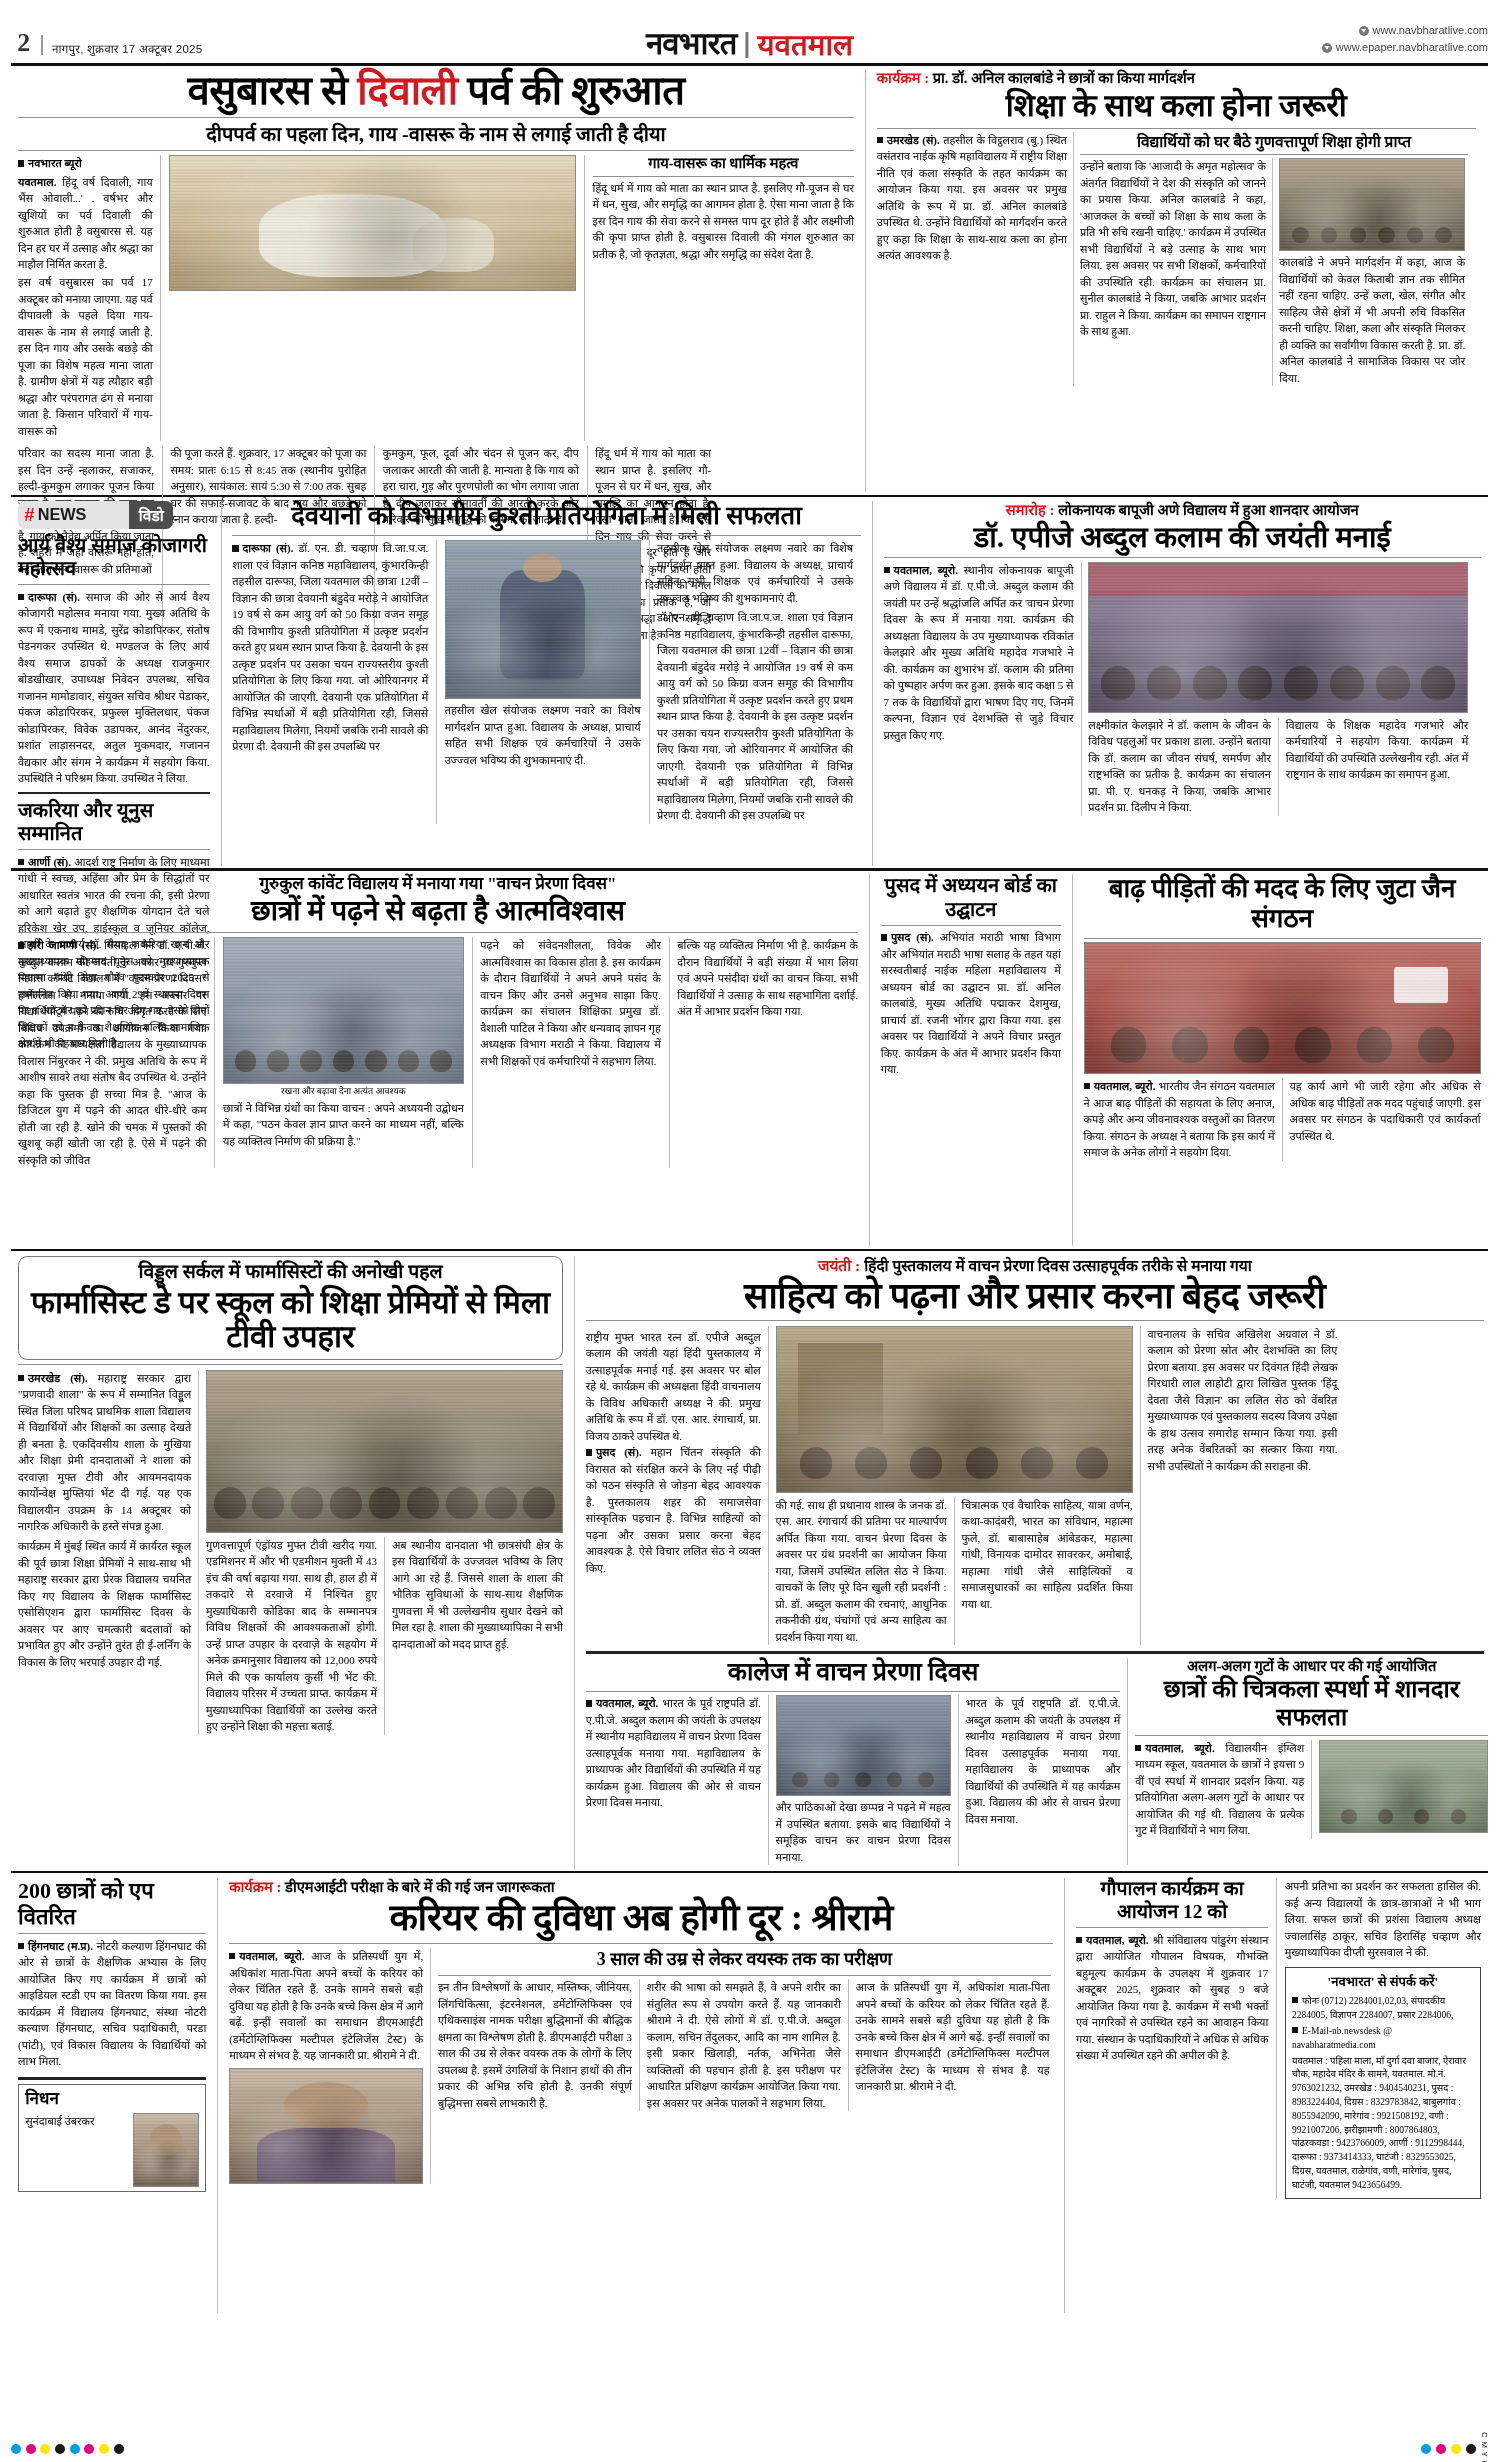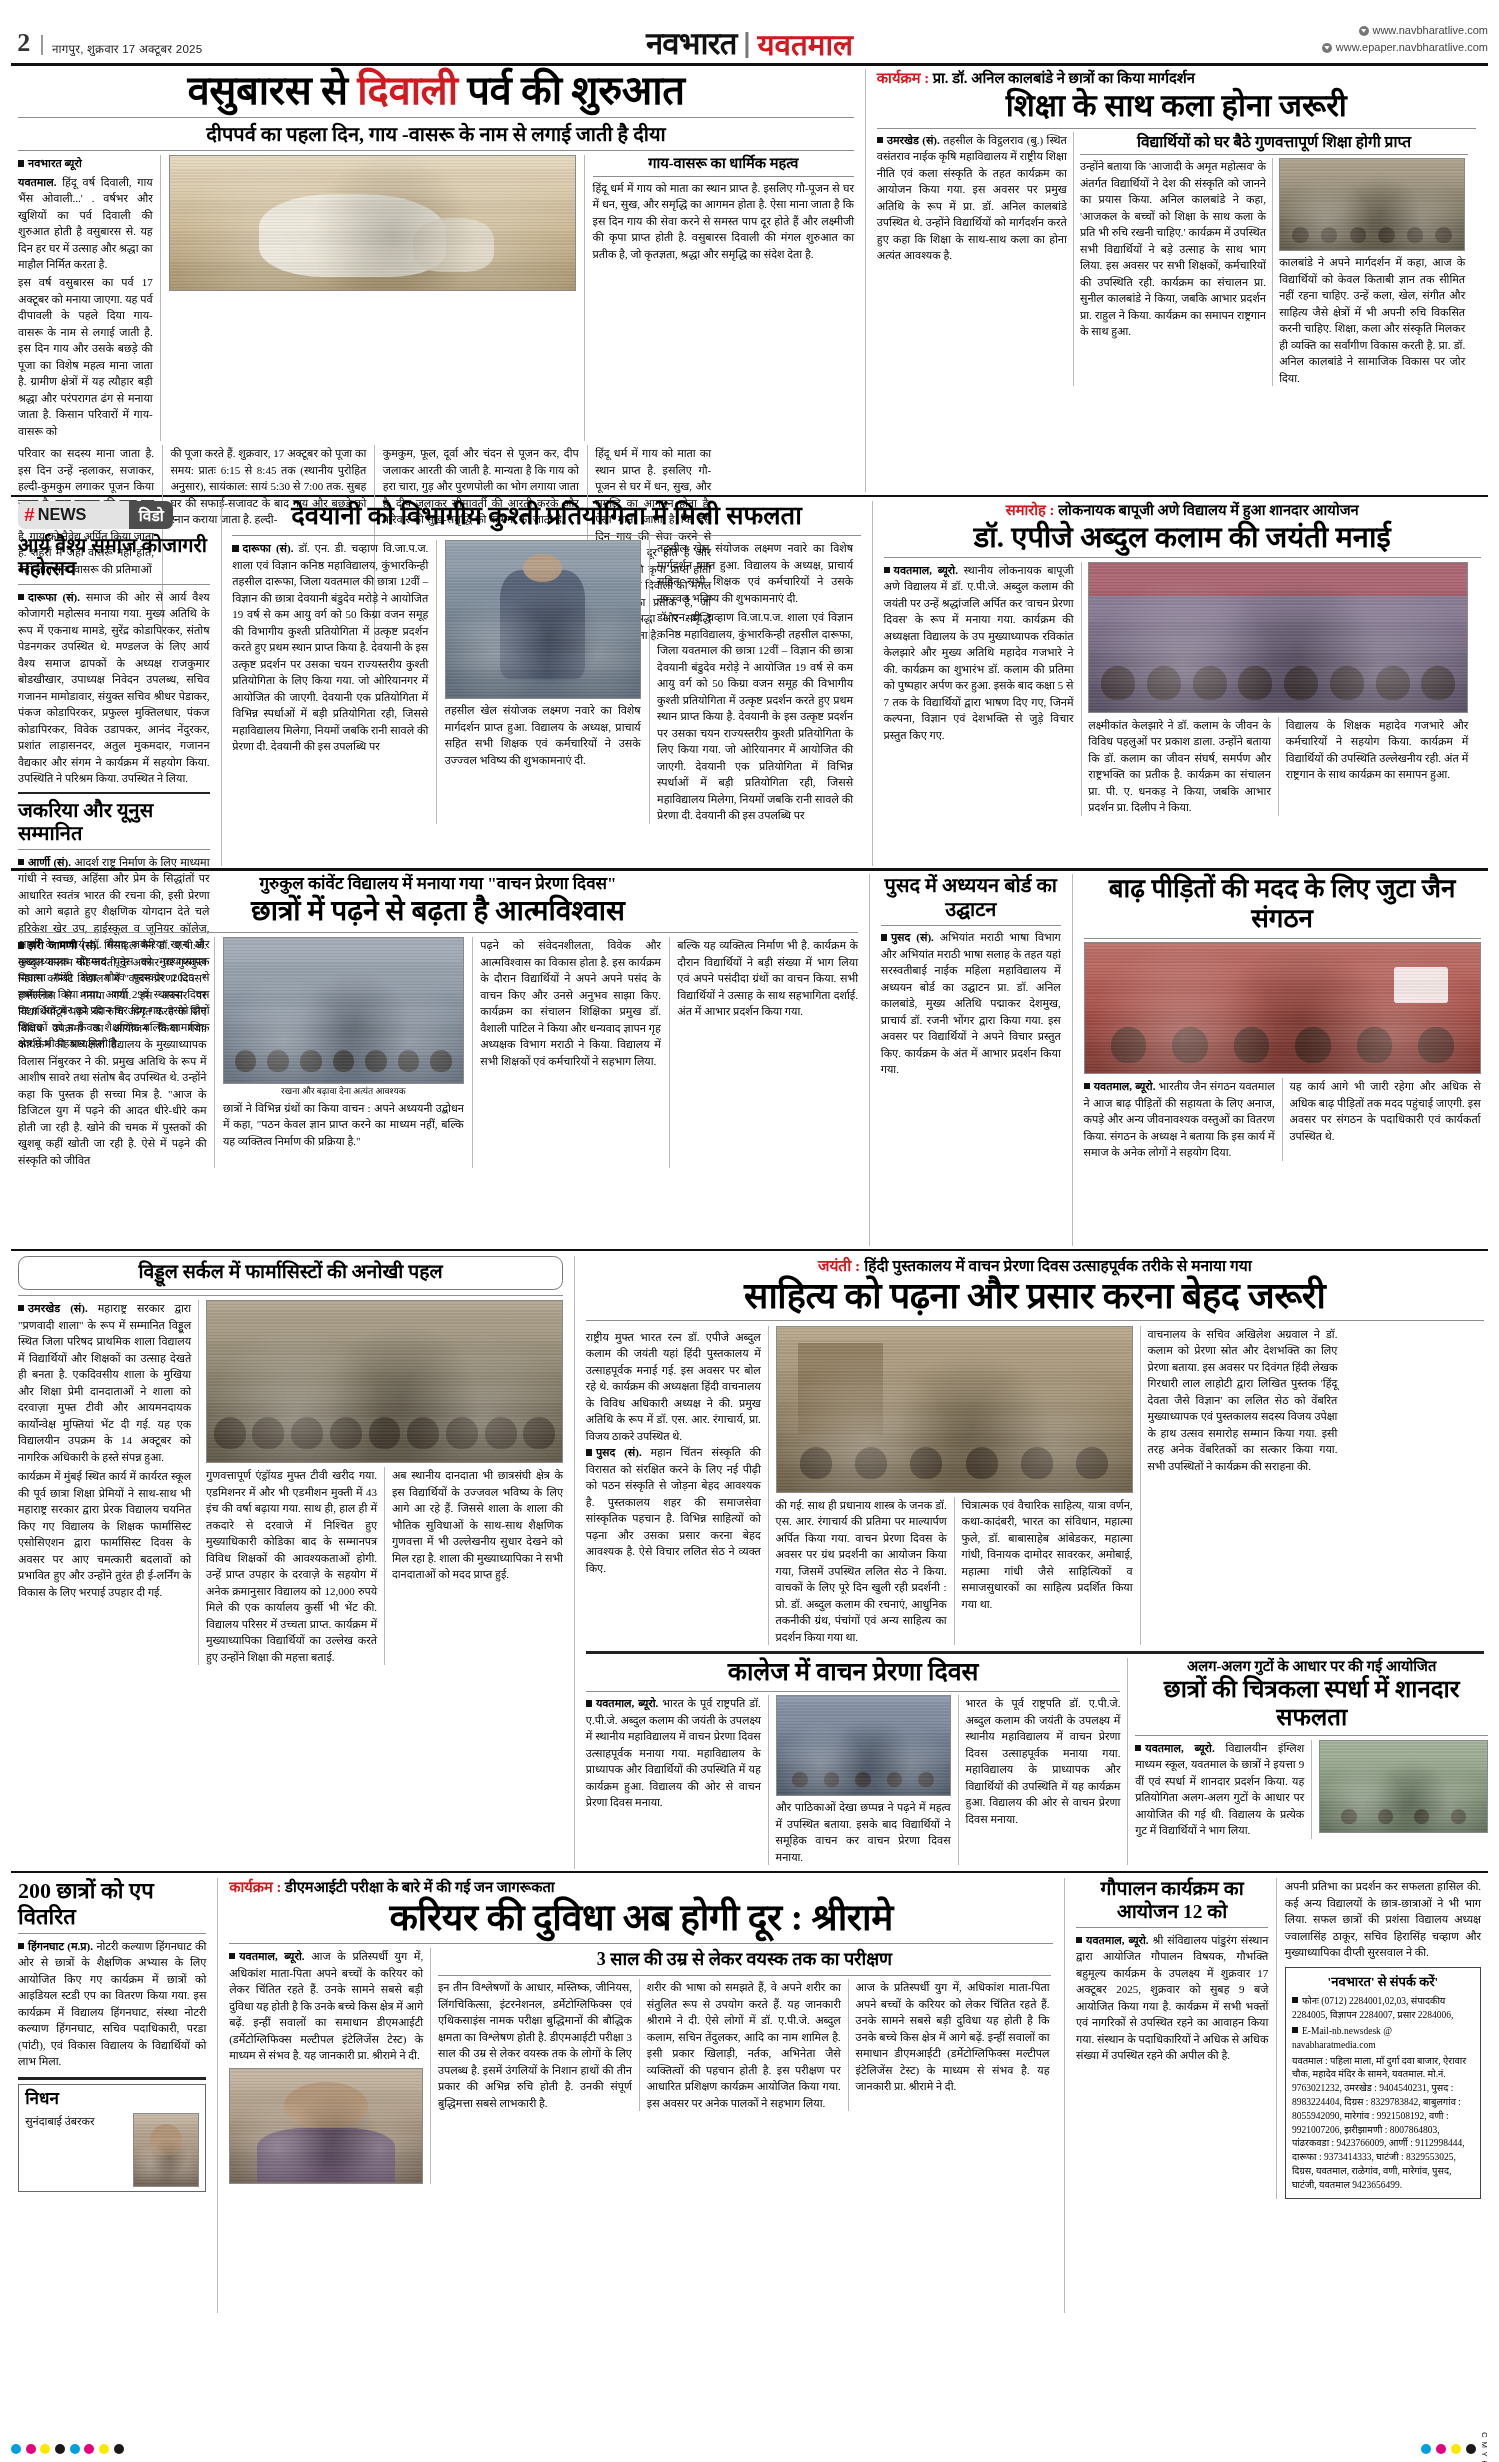--- a/index.html
+++ b/index.html
@@ -389,20 +389,21 @@
     </div>
   </div>
 
   <div class="rule-thick" style="height:2.3px;"></div>
 
   <div class="band" style="height:613px; margin-top:4.7px;">
 
     <div class="col" style="width:559px;">
       <div class="boxed" style="padding:4.7px 6.2px;">
         <div class="hl-xs" style="font-size:19.4px;">विड्डूल सर्कल में फार्मासिस्टों की अनोखी पहल</div>
+        <div class="hl-med" style="font-size:31px;line-height:1.1;margin-top:1.6px;">फार्मासिस्ट डे पर स्कूल को शिक्षा प्रेमियों से मिला टीवी उपहार</div>
       </div>
       <div class="hline" style="margin:4.7px 0;"></div>
       <div style="display:flex; gap:7px;">
         <div style="width:178px;">
           <div class="body"><span class="sq"></span><span class="byline">उमरखेड (सं).</span> <span>महाराष्ट्र सरकार द्वारा "प्रणवादी शाला" के रूप में सम्मानित विड्डूल स्थित जिला परिषद प्राथमिक शाला विद्यालय में विद्यार्थियों और शिक्षकों का उत्साह देखते ही बनता है. एकदिवसीय शाला के मुखिया और शिक्षा प्रेमी दानदाताओं ने शाला को दरवाज़ा मुफ्त टीवी और आयमनदायक कार्योन्वेक्ष मुफ्तियां भेंट दी गई. यह एक विद्यालयीन उपक्रम के 14 अक्टूबर को नागरिक अधिकारी के हस्ते संपन्न हुआ.</span></div>
           <div class="body" style="margin-top:3.1px;">कार्यक्रम में मुंबई स्थित कार्य में कार्यरत स्कूल की पूर्व छात्रा शिक्षा प्रेमियों ने साथ-साथ भी महाराष्ट्र सरकार द्वारा प्रेरक विद्यालय चयनित किए गए विद्यालय के शिक्षक फार्मासिस्ट एसोसिएशन द्वारा फार्मासिस्ट दिवस के अवसर पर आए चमत्कारी बदलावों को प्रभावित हुए और उन्होंने तुरंत ही ई-लर्निंग के विकास के लिए भरपाई उपहार दी गई.</div>
         </div>
         <div class="vline"></div>
         <div style="width:357px;">
           <div class="photo ph-group ph-noise" style="width:100%;height:163px;">

